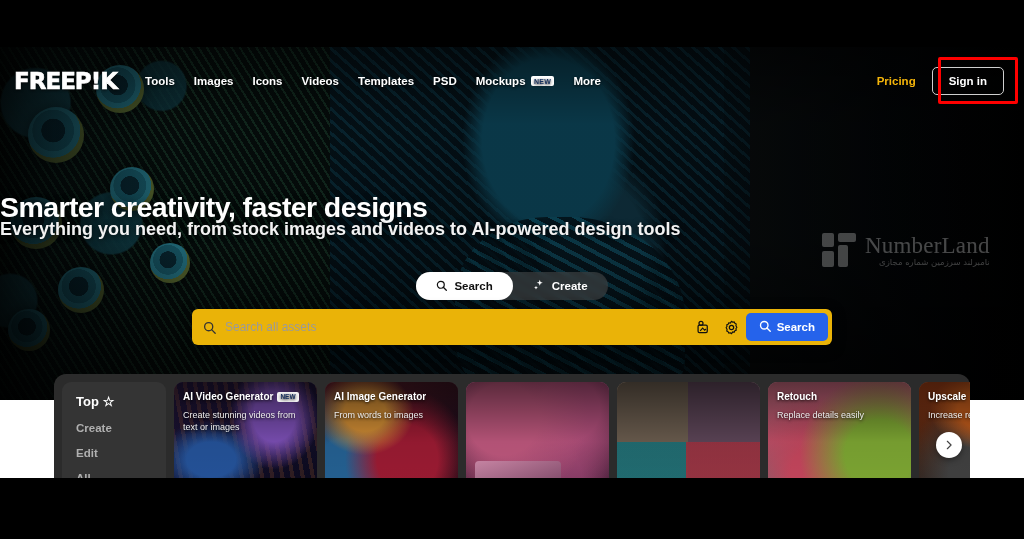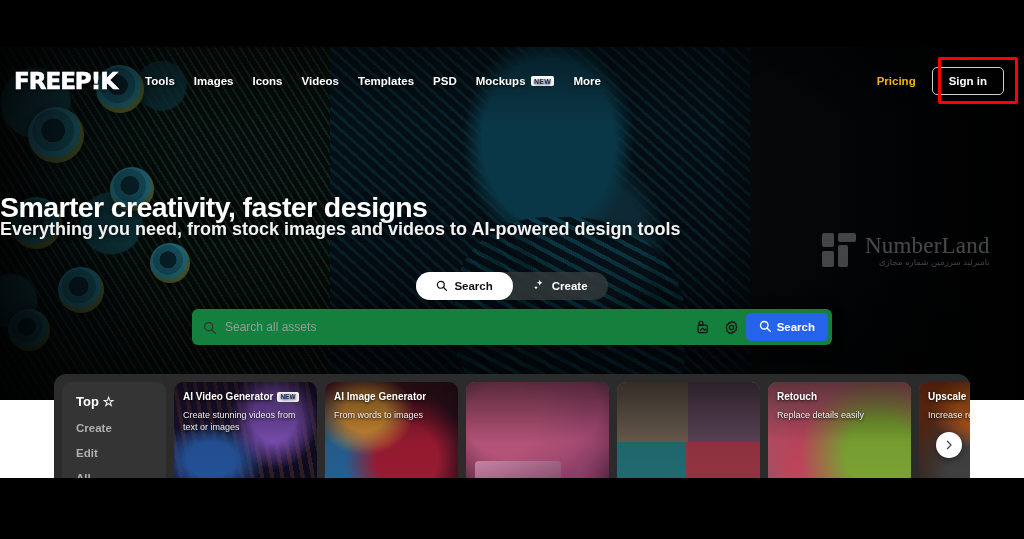--- a/index.html
+++ b/index.html
@@ -122,21 +122,21 @@
   
   .pills { position: absolute; top: 225px; left: 0; width: 1024px; display: flex; justify-content: center; z-index: 15; }
   .pills-wrap { display: flex; background: rgba(70,70,70,.6); border-radius: 18px; padding: 0; backdrop-filter: blur(3px); }
   .pill { display: flex; align-items: center; gap: 7px; padding: 7px 20px; border-radius: 18px; font-size: 11.5px; font-weight: 700; cursor: pointer; }
   .pill.active { background: #fff; color: #111; }
   .pill.inactive { color: #fff; }
 
   
   .searchbar {
     position: absolute; left: 192px; top: 262px; width: 640px; height: 36px;
-    background: #15803d; border-radius: 6px; display: flex; align-items: center; z-index: 15;
+    background: #eab308; border-radius: 6px; display: flex; align-items: center; z-index: 15;
     box-shadow: 0 3px 14px rgba(0,0,0,.45);
   }
   .sb-magnifier { margin-left: 11px; display: flex; align-items: center; }
   .sb-input {
     flex: 1; border: none; outline: none; background: transparent; margin-left: 9px;
     font-size: 12px; color: #222; font-family: "Liberation Sans", sans-serif;
   }
   .sb-input::placeholder { color: #9a9a9a; }
   .sb-icon-btn { width: 28px; height: 28px; display: flex; align-items: center; justify-content: center; cursor: pointer; }
   .sb-submit {

